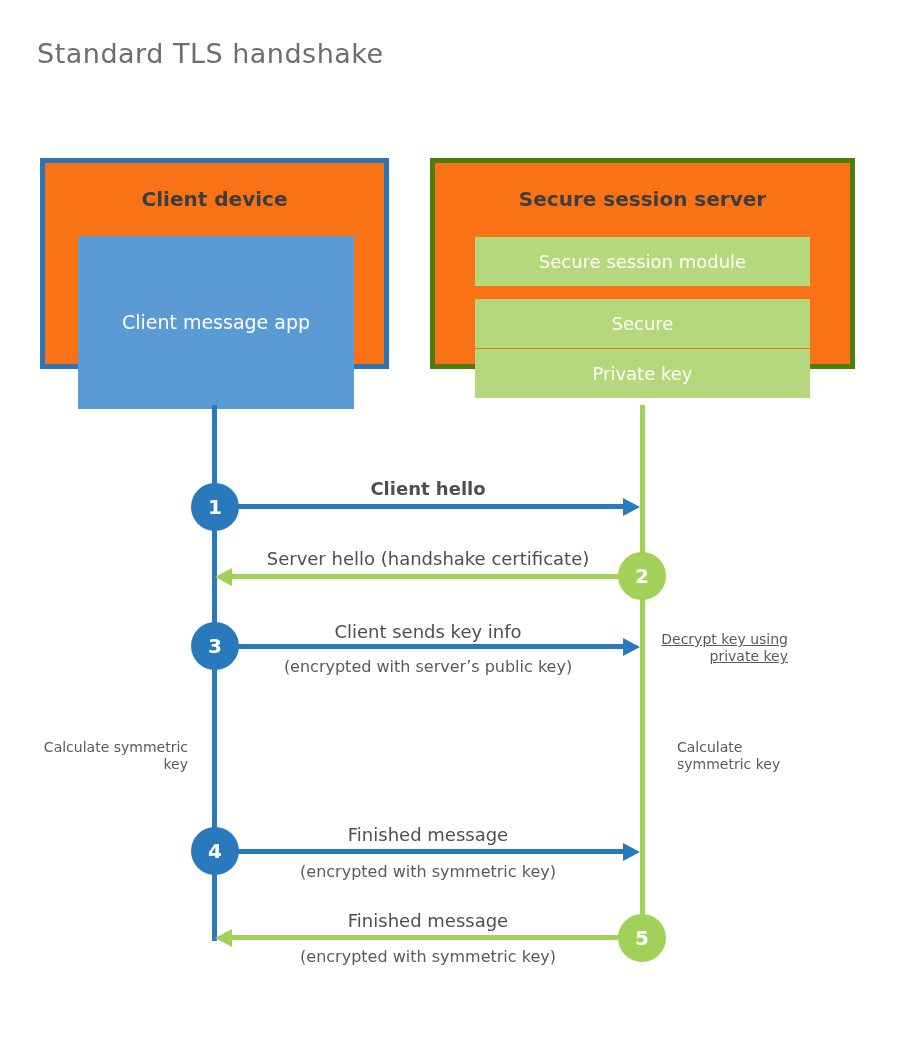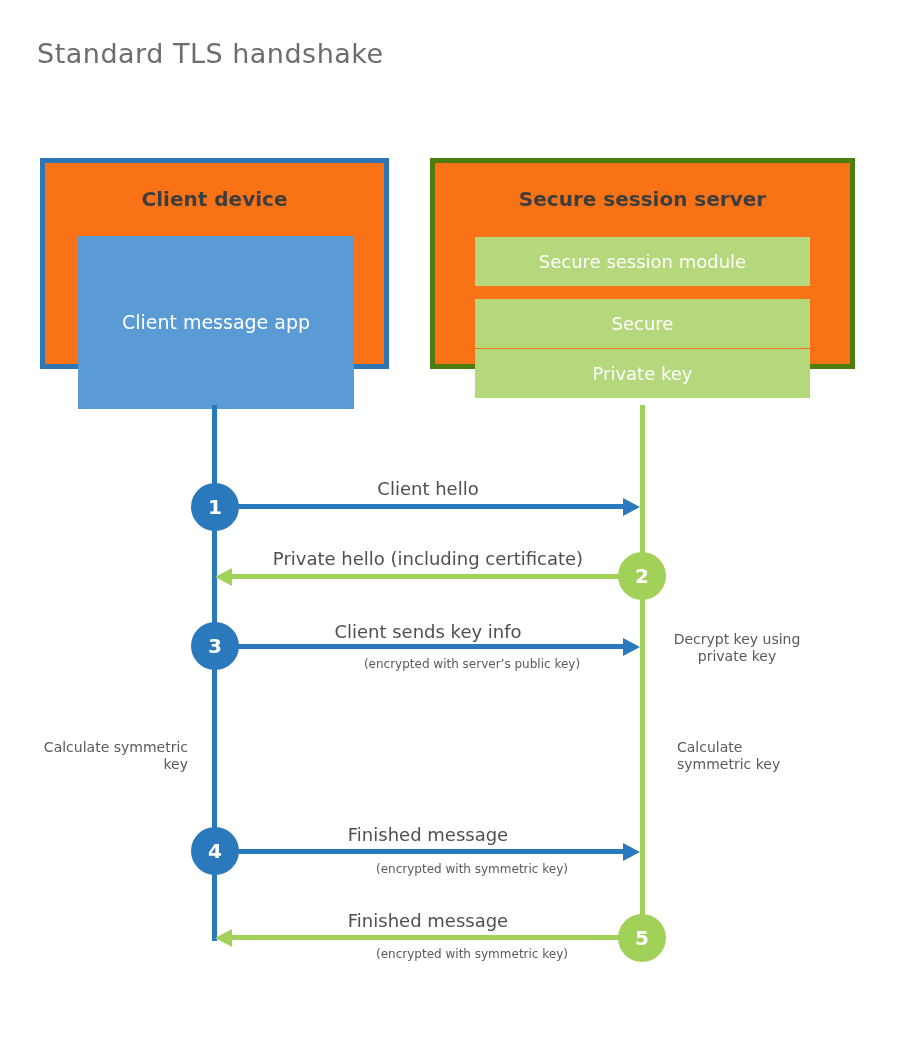--- a/index.html
+++ b/index.html
@@ -49,31 +49,31 @@
     display:flex;align-items:center;justify-content:center;z-index:3;
   }
   .step-circle.blue{background:#2b79bd;left:191px;}
   .step-circle.green{background:#a1d159;left:618px;}
   .msg-label{
     position:absolute;left:428px;transform:translateX(-50%);white-space:nowrap;
     font-size:18px;color:#4f4f4f;z-index:2;background:transparent;
   }
   .msg-sublabel{
     position:absolute;left:428px;transform:translateX(-50%);white-space:nowrap;
-    font-size:12px;color:#5a5a5a;z-index:2;margin-left:44px;
+    font-size:16px;color:#5a5a5a;z-index:2;
   }
   
-  .y1-line{top:504px;} .y1-head{top:498px;} .y1-circle{top:483px;} .y1-label{top:478px;}
+  .y1-line{top:504px;} .y1-head{top:498px;} .y1-circle{top:483px;} .y1-label{top:478px;font-weight:bold;}
   .y2-line{top:574px;} .y2-head{top:568px;} .y2-circle{top:552px;} .y2-label{top:548px;}
   .y3-line{top:644px;} .y3-head{top:638px;} .y3-circle{top:622px;} .y3-label{top:621px;} .y3-sub{top:657px;}
   .y4-line{top:849px;} .y4-head{top:843px;} .y4-circle{top:827px;} .y4-label{top:824px;} .y4-sub{top:862px;}
   .y5-line{top:935px;} .y5-head{top:929px;} .y5-circle{top:914px;} .y5-label{top:910px;} .y5-sub{top:947px;}
   
   .side-note{position:absolute;font-size:14px;line-height:17px;color:#5a5a5a;}
-  .note-decrypt{left:667px;top:631px;width:140px;text-align:center;}
+  .note-decrypt{left:648px;top:631px;width:140px;text-align:right;text-decoration:underline;}
   .note-calc-left{left:40px;top:739px;width:148px;text-align:right;}
   .note-calc-right{left:677px;top:739px;width:140px;text-align:left;}
 </style>
 </head>
 <body>
 
 <div class="canvas">
 
   <div class="page-title">Standard TLS handshake</div>
 
@@ -92,21 +92,21 @@
   <div class="lifeline client-line"></div>
   <div class="lifeline server-line"></div>
 
   <div class="msg-line blue y1-line"></div>
   <div class="arrowhead right y1-head"></div>
   <div class="msg-label y1-label">Client hello</div>
   <div class="step-circle blue y1-circle">1</div>
 
   <div class="msg-line green y2-line"></div>
   <div class="arrowhead left y2-head"></div>
-  <div class="msg-label y2-label">Private hello (including certificate)</div>
+  <div class="msg-label y2-label">Server hello (handshake certificate)</div>
   <div class="step-circle green y2-circle">2</div>
 
   <div class="msg-line blue y3-line"></div>
   <div class="arrowhead right y3-head"></div>
   <div class="msg-label y3-label">Client sends key info</div>
   <div class="msg-sublabel y3-sub">(encrypted with server’s public key)</div>
   <div class="step-circle blue y3-circle">3</div>
 
   <div class="msg-line blue y4-line"></div>
   <div class="arrowhead right y4-head"></div>

